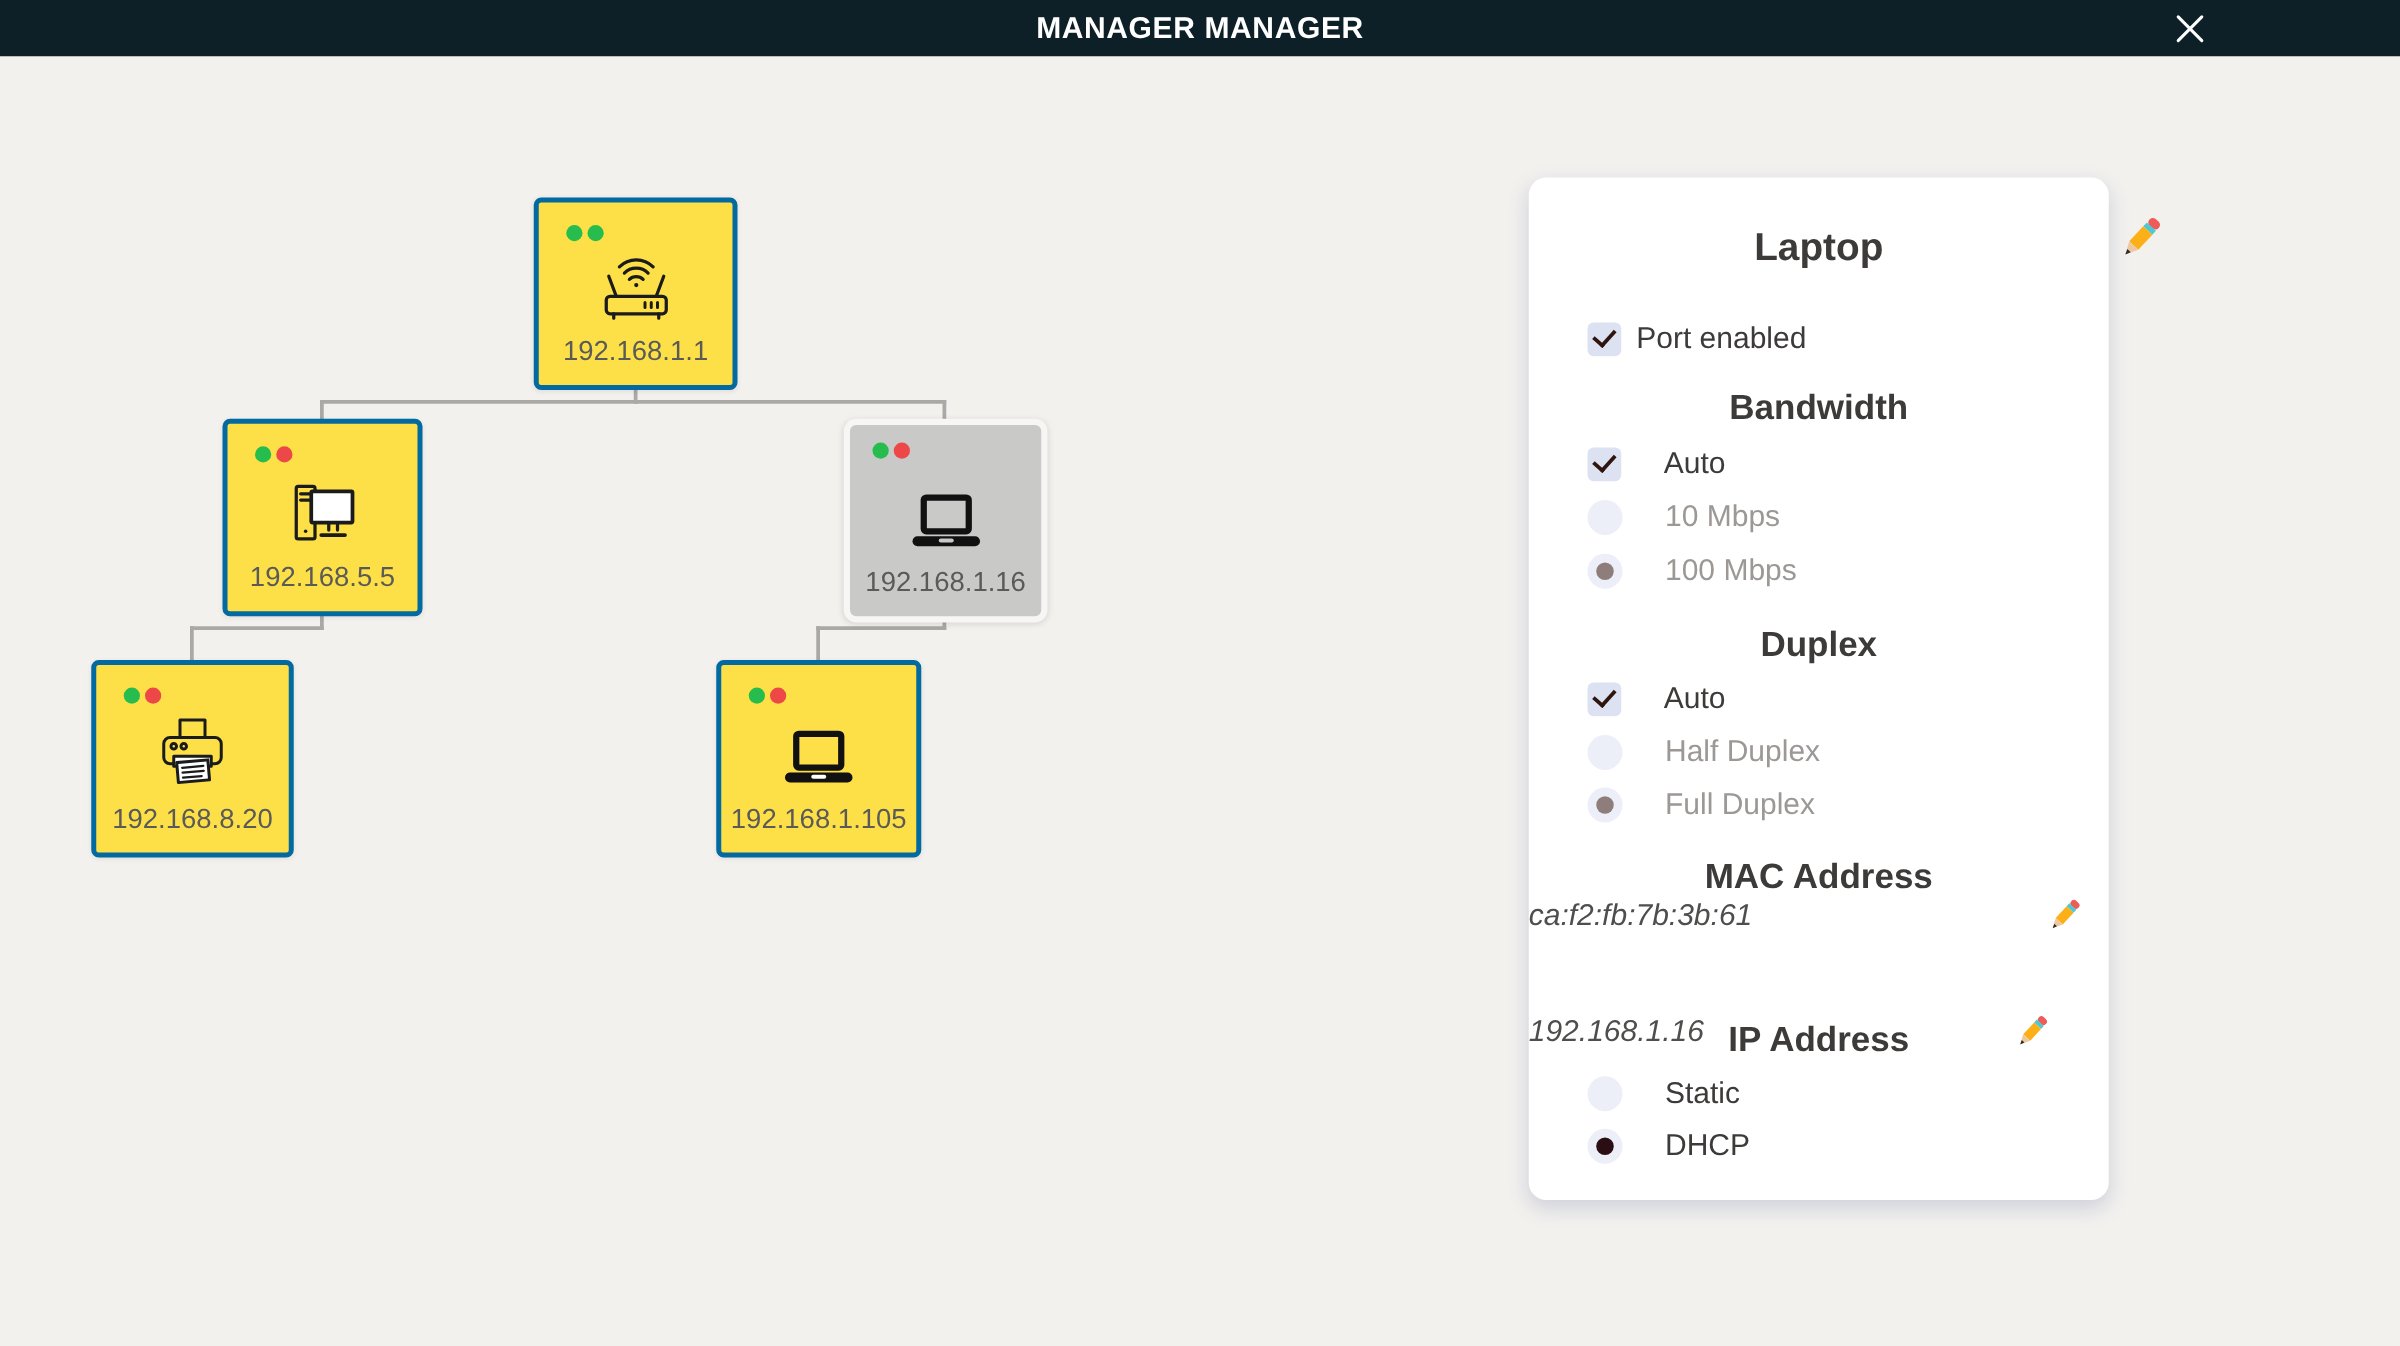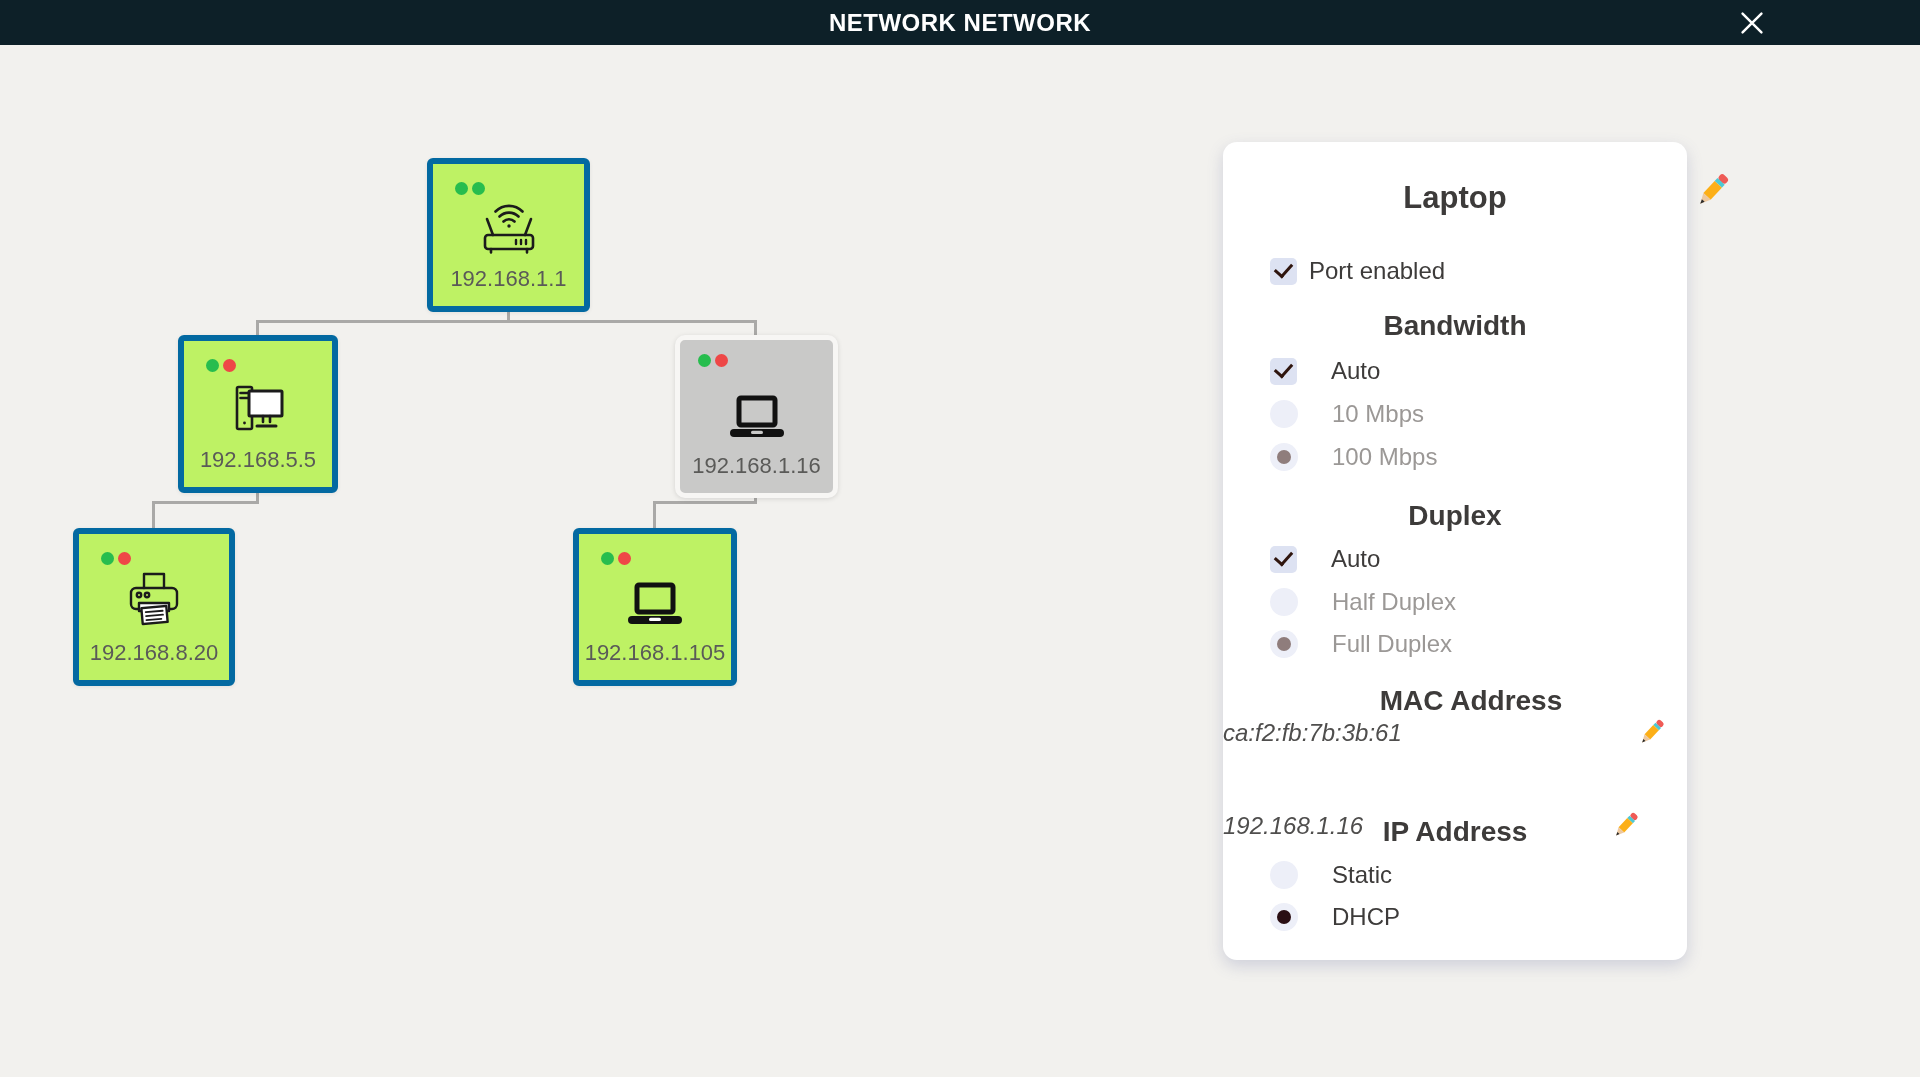--- a/index.html
+++ b/index.html
@@ -9,21 +9,21 @@
     font-family:"Liberation Sans","DejaVu Sans",sans-serif;
     -webkit-font-smoothing:antialiased;
   }
   
   .app-header{position:absolute;left:0;top:0;width:100%;height:45px;
     background:var(--header-bg,#0d2028);display:flex;align-items:center;justify-content:center;}
   .app-title{color:#ffffff;font-size:24px;font-weight:bold;letter-spacing:.5px;}
   .close-btn{position:absolute;right:148px;top:3px;width:40px;height:40px;
     display:flex;align-items:center;justify-content:center;cursor:pointer;}
   
-  .node{position:absolute;background:#bef264;border:6px solid #0369a1;border-radius:6px;
+  .node{position:absolute;background:#fde047;border:4px solid #0369a1;border-radius:6px;
     box-shadow:0 1px 4px rgba(0,0,0,.07);display:flex;flex-direction:column;align-items:center;
     justify-content:flex-end;padding-bottom:14px;box-sizing:border-box;cursor:pointer;}
   .node .node-icon{margin-bottom:12px;line-height:0;}
   .node .node-ip{font-size:22px;color:#5a5a58;white-space:nowrap;}
   .node.selected{background:var(--selected-bg,#c9c9c8);border:5px solid #f7f6f4;border-radius:10px;
     box-shadow:0 1px 5px rgba(0,0,0,.12);}
   .dots{position:absolute;left:22px;top:18px;display:flex;gap:4px;}
   .node.selected .dots{left:18px;top:14px;}
   .dot{width:13px;height:13px;border-radius:50%;display:inline-block;}
   .dot.green{background:var(--green,#27bd4e);}
@@ -40,21 +40,21 @@
   .panel{position:absolute;left:1223px;top:142px;width:464px;height:818px;background:#ffffff;
     border-radius:14px;box-shadow:0 6px 16px rgba(80,90,150,.22);}
   .panel-title{position:absolute;top:38px;left:0;width:100%;text-align:center;
     font-size:31px;font-weight:bold;color:#3d3b3a;}
   .pencil-btn{position:absolute;cursor:pointer;line-height:0;}
   .pencil-title{left:468px;top:26px;}
   .pencil-mac{left:412px;top:573px;}
   .pencil-ip{left:386px;top:666px;}
   .section-heading{position:absolute;left:0;width:100%;text-align:center;
     font-size:28px;font-weight:bold;color:#3d3b3a;}
-  .h-bandwidth{top:168px;} .h-duplex{top:358px;} .h-mac{top:543px;padding-left:16px;} .h-ip{top:630px;margin-top:44px;}
+  .h-bandwidth{top:168px;} .h-duplex{top:358px;} .h-mac{top:543px;} .h-ip{top:630px;margin-top:44px;}
   .value-text{position:absolute;left:0;width:100%;
     font-size:24px;font-style:italic;color:#4f4e4d;}
   .v-mac{top:577px;} .v-ip{top:670px;}
   .opt-row{position:absolute;left:47px;display:flex;align-items:center;gap:34px;height:30px;cursor:pointer;}
   .opt-row.port-row{gap:12px;}
   .r-port{top:114px;} .r-bw0{top:214px;} .r-bw1{top:257px;} .r-bw2{top:300px;}
   .r-dx0{top:402px;} .r-dx1{top:445px;} .r-dx2{top:487px;}
   .r-ipm0{top:718px;} .r-ipm1{top:760px;}
   .opt-label{font-size:24px;color:#3d3b3a;white-space:nowrap;}
   .opt-label.dim{color:#9b9896;}
@@ -65,21 +65,21 @@
   .ctrl.dot::after,.ctrl.dot-dark::after{content:"";position:absolute;inset:7px;border-radius:50%;
     background:#8f7d7c;}
   .ctrl.dot-dark::after{background:#2a0e13;}
 </style>
 </head>
 <body>
 
 <div class="stage">
 
   <div class="app-header">
-    <span class="app-title">NETWORK NETWORK</span>
+    <span class="app-title">MANAGER MANAGER</span>
     <span class="close-btn">
       <svg width="34" height="34" viewBox="0 0 36 36">
         <path d="M8 8 L28 28 M28 8 L8 28" stroke="#ffffff" stroke-width="2.6" stroke-linecap="round"></path>
       </svg>
     </span>
   </div>
 
   <div class="conn" style="left:507px;top:310px;width:3px;height:13px;"></div>
   <div class="conn" style="left:256px;top:320px;width:501px;height:3px;"></div>
   <div class="conn" style="left:256px;top:320px;width:3px;height:16px;"></div>

